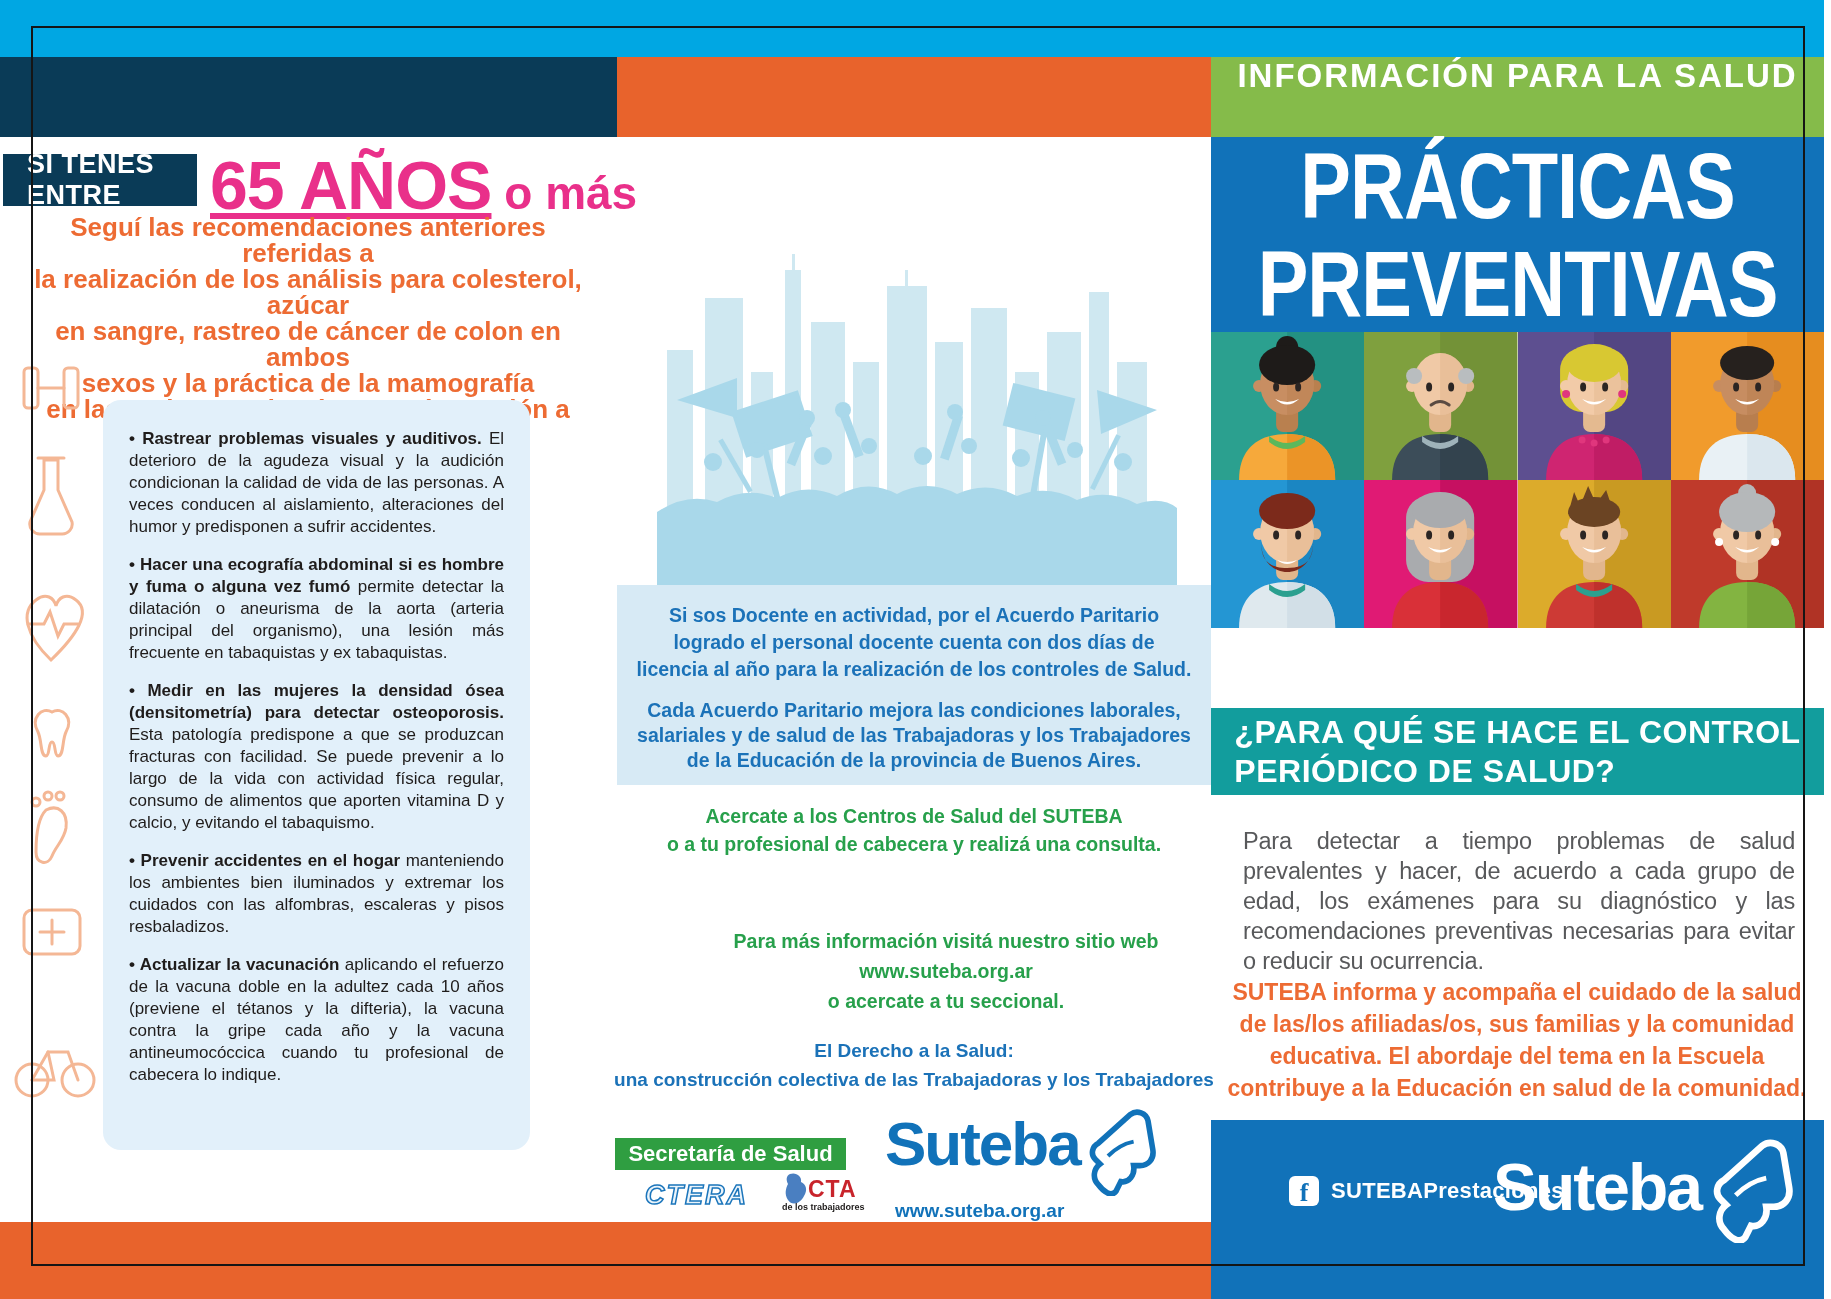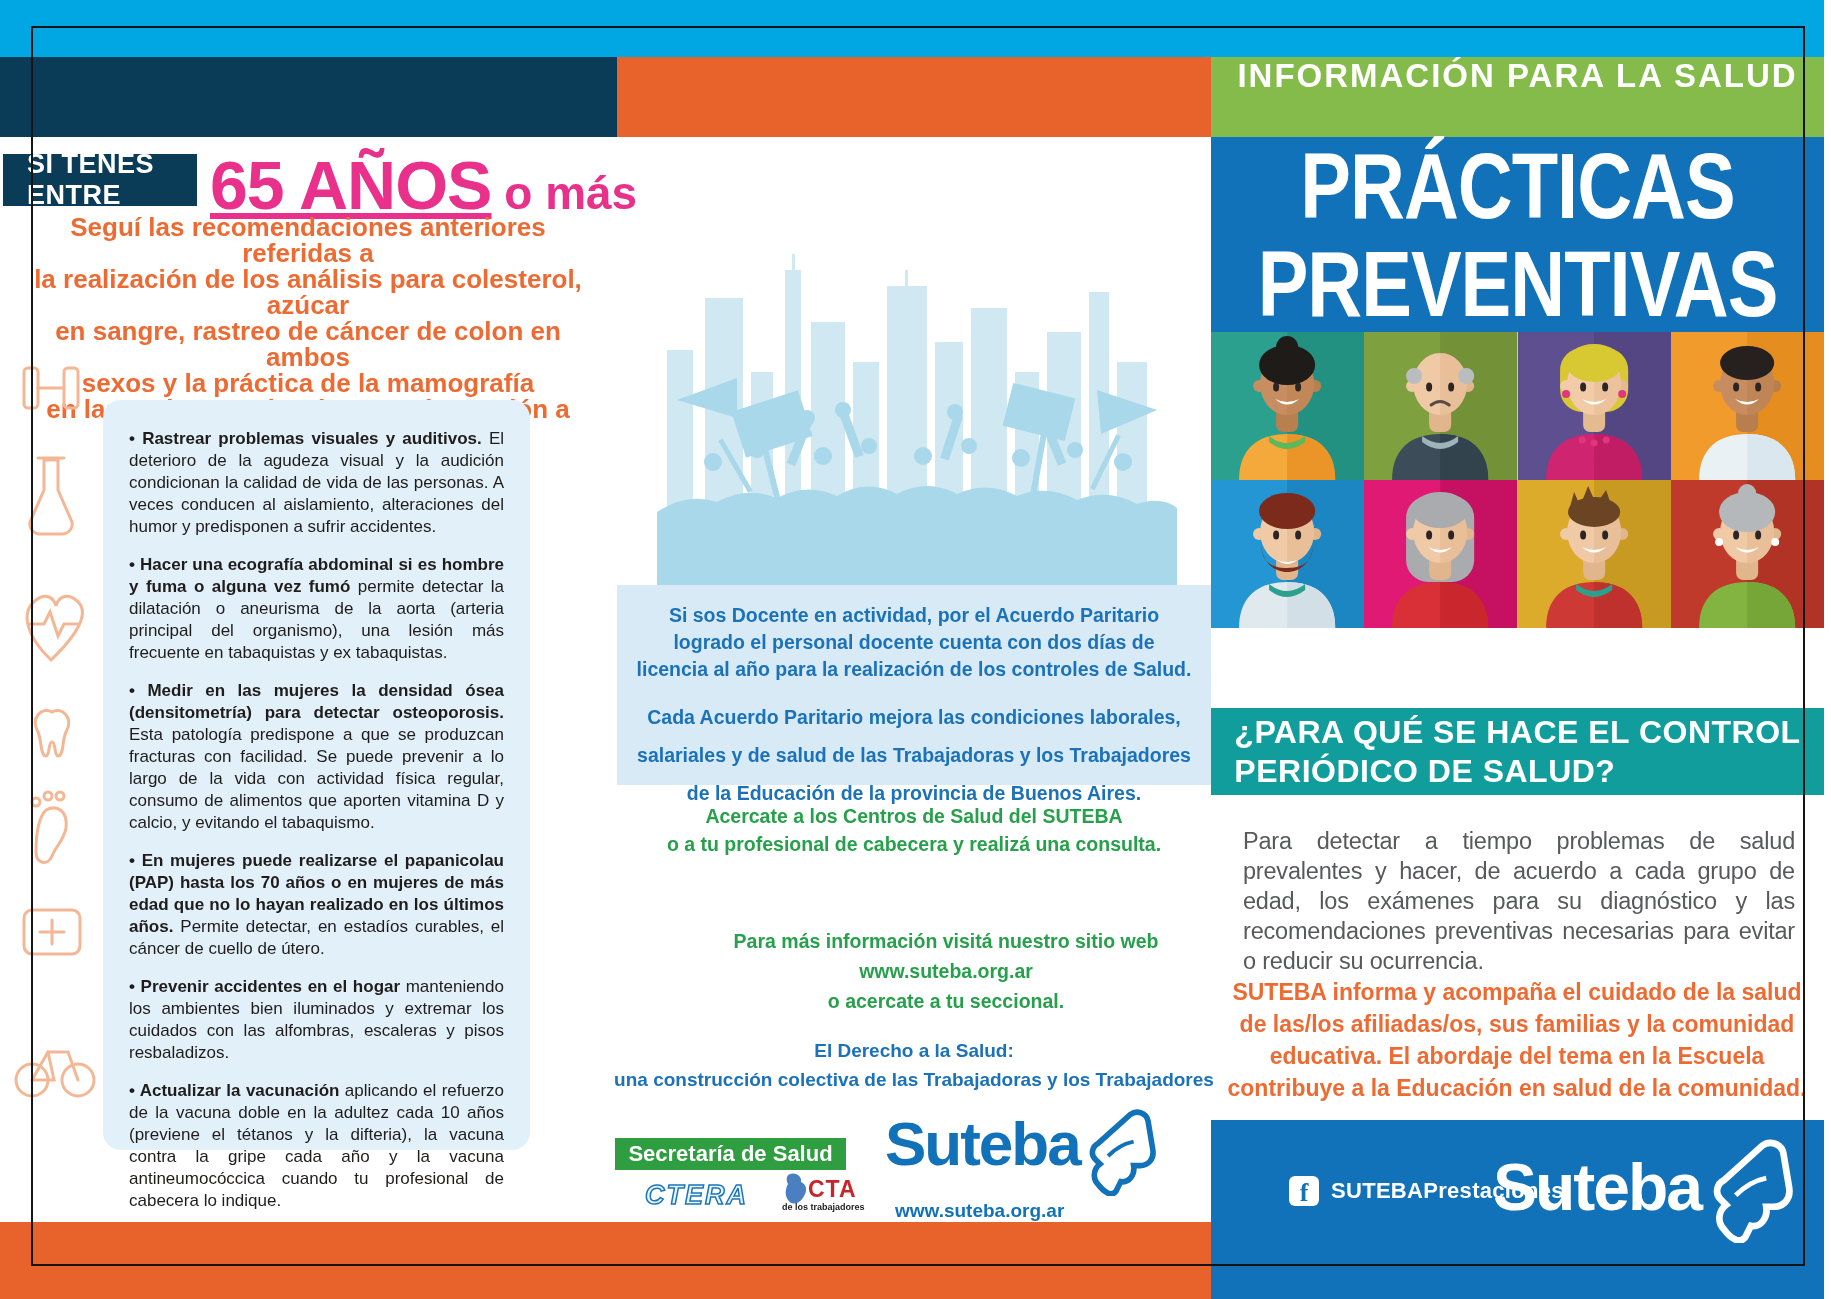--- a/index.html
+++ b/index.html
@@ -28,21 +28,21 @@
          line-height:26px;text-align:center;white-space:pre-line;}
   .reco-box{left:103px;top:400px;width:427px;height:750px;background:#e2f0fa;border-radius:18px;
             box-sizing:border-box;padding:28px 26px;}
   .reco-box ul{margin:0;padding:0;list-style:none;}
   .reco-box li{font-size:17px;line-height:22px;color:#1f1c1b;text-align:justify;margin-bottom:16px;}
   .reco-box li .b{font-weight:bold;}
   
   .pale-box{left:617px;top:585px;width:594px;height:200px;background:#d7eaf5;}
   .mid-blue{color:#1b72b8;font-weight:bold;text-align:center;white-space:pre-line;}
   .p1{left:625px;top:602px;width:578px;font-size:19.5px;line-height:27px;}
-  .p2{left:617px;top:698px;width:594px;font-size:19.5px;line-height:38px;}
+  .p2{left:617px;top:698px;width:594px;font-size:19.5px;line-height:25px;}
   .mid-green{color:#27a04b;font-weight:bold;text-align:center;white-space:pre-line;}
   .p3{left:623px;top:802px;width:582px;font-size:19.5px;line-height:28px;}
   .p4{left:655px;top:926px;width:582px;font-size:19.5px;line-height:30px;}
   .p5{left:611px;top:1036px;width:606px;font-size:19px;line-height:29px;}
   .secretaria{left:615px;top:1138px;width:231px;height:32px;background:#2f9e41;color:#fff;
               display:flex;align-items:center;justify-content:center;font-size:22px;font-weight:bold;}
   .ctera{left:645px;top:1180px;font-size:27px;font-weight:bold;font-style:italic;
          color:#eaf4fb;-webkit-text-stroke:1.5px #1b75bb;letter-spacing:2px;}
   .cta{left:782px;top:1172px;width:150px;text-align:left;}
   .cta .word{font-size:23px;font-weight:800;color:#c8242b;letter-spacing:1px;}
@@ -133,21 +133,20 @@
           <polyline points="42,712 48,740 26,740"></polyline>
         </g>
     </g>
   </svg>
 
   <div class="abs reco-box">
     <ul id="bullets">
         <li><span class="b">• Rastrear problemas visuales y auditivos.</span><span> El deterioro de la agudeza visual y la audición condicionan la calidad de vida de las personas. A veces conducen al aislamiento, alteraciones del humor y predisponen a sufrir accidentes.</span></li>
         <li><span class="b">• Hacer una ecografía abdominal si es hombre y fuma o alguna vez fumó</span><span> permite detectar la dilatación o aneurisma de la aorta (arteria principal del organismo), una lesión más frecuente en tabaquistas y ex tabaquistas.</span></li>
         <li><span class="b">• Medir en las mujeres la densidad ósea (densitometría) para detectar osteoporosis.</span><span> Esta patología predispone a que se produzcan fracturas con facilidad. Se puede prevenir a lo largo de la vida con actividad física regular, consumo de alimentos que aporten vitamina D y calcio, y evitando el tabaquismo.</span></li>
-        <li><span class="b">• En mujeres puede realizarse el papanicolau (PAP) hasta los 70 años o en mujeres de más edad que no lo hayan realizado en los últimos años.</span><span> Permite detectar, en estadíos curables, el cáncer de cuello de útero.</span></li>
         <li><span class="b">• Prevenir accidentes en el hogar</span><span> manteniendo los ambientes bien iluminados y extremar los cuidados con las alfombras, escaleras y pisos resbaladizos.</span></li>
         <li><span class="b">• Actualizar la vacunación</span><span> aplicando el refuerzo de la vacuna doble en la adultez cada 10 años (previene el tétanos y la difteria), la vacuna contra la gripe cada año y la vacuna antineumocóccica cuando tu profesional de cabecera lo indique.</span></li>
       </ul>
   </div>
 
   <svg class="abs" style="left:617px;top:250px;" width="594" height="335" viewBox="0 0 594 335">
     <g fill="#cfe8f1">
       <rect x="50" y="100" width="26" height="160"></rect>
         <rect x="88" y="48" width="38" height="210"></rect>
       <rect x="134" y="122" width="22" height="140"></rect>

